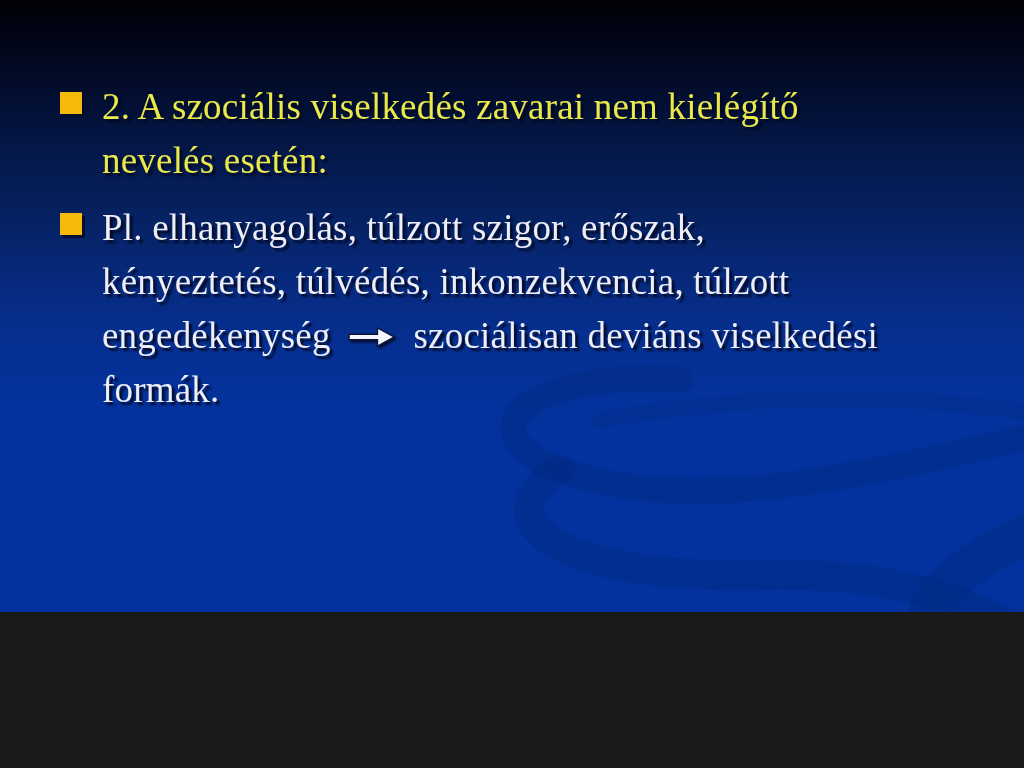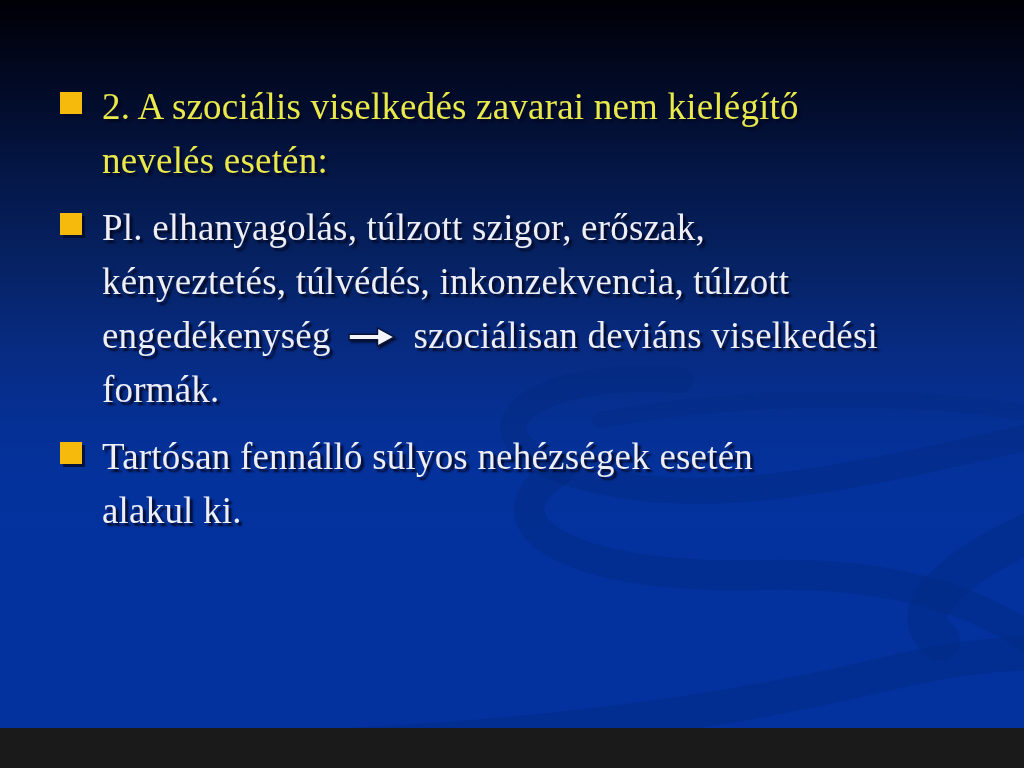--- a/index.html
+++ b/index.html
@@ -3,21 +3,21 @@
 <meta charset="utf-8">
 <style>
   html, body {
     margin: 0;
     padding: 0;
     background: #1a1a1a;
   }
   .slide {
     position: relative;
     width: 1024px;
-    height: 728px;
+    height: 612px;
     overflow: hidden;
     font-family: "Liberation Serif", "DejaVu Serif", serif;
     background: linear-gradient(180deg,
       #000005 0%,
       #020a26 12%,
       #041747 24%,
       #062263 36%,
       #072b82 48%,
       #053094 58%,
       #04329c 66%,
@@ -117,21 +117,16 @@
       <li class="bullet-item">
         <span class="bullet-marker"></span>
         <span class="bullet-text text-white"><span>Pl. elhanyagolás, túlzott szigor, erőszak,
 kényeztetés, túlvédés, inkonzekvencia, túlzott
 engedékenység </span><span class="arrow-icon"><span class="sr-only">→</span><svg width="52" height="22" viewBox="0 0 52 24" aria-hidden="true">
                 <polygon points="1,9 32,9 32,2 50,12 32,22 32,15 1,15" fill="#f5f6fb" stroke="#0a1438" stroke-width="1.5"></polygon>
               </svg></span><span> szociálisan deviáns viselkedési
 formák.</span></span>
       </li>
 
-      <li class="bullet-item">
-        <span class="bullet-marker"></span>
-        <span class="bullet-text text-white">Tartósan fennálló súlyos nehézségek esetén
-alakul ki.</span>
-      </li>
 
     </ul>
   </div>
 </div>
 
 </body></html>

